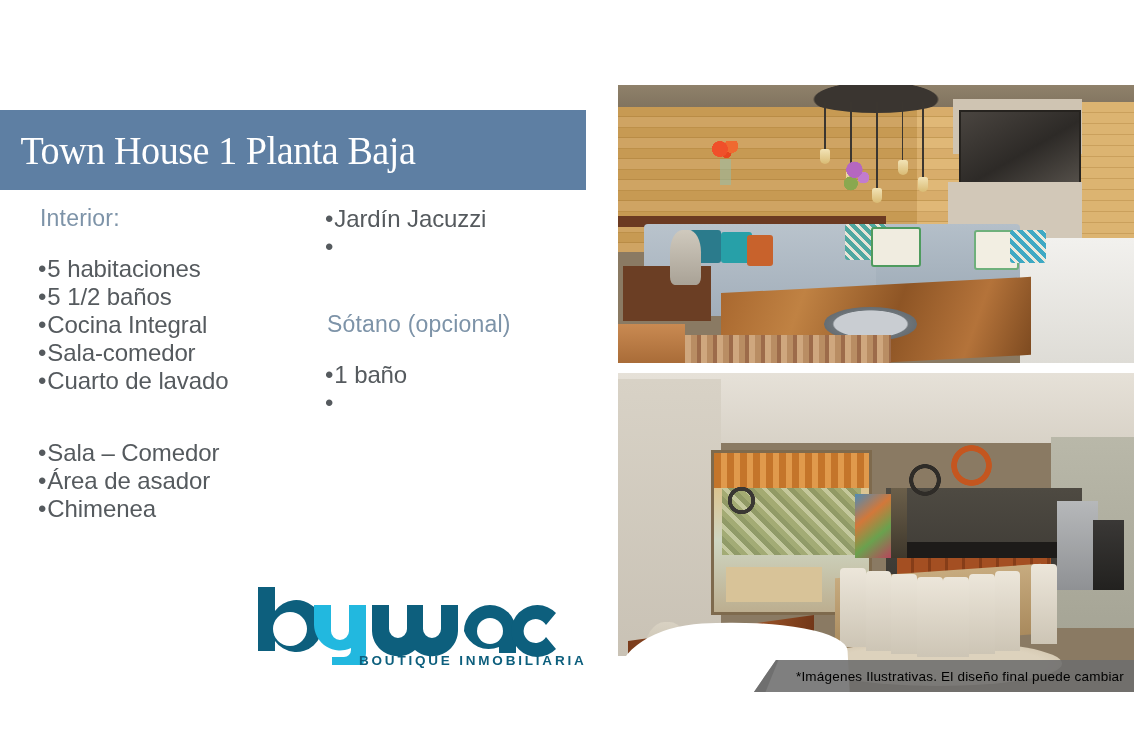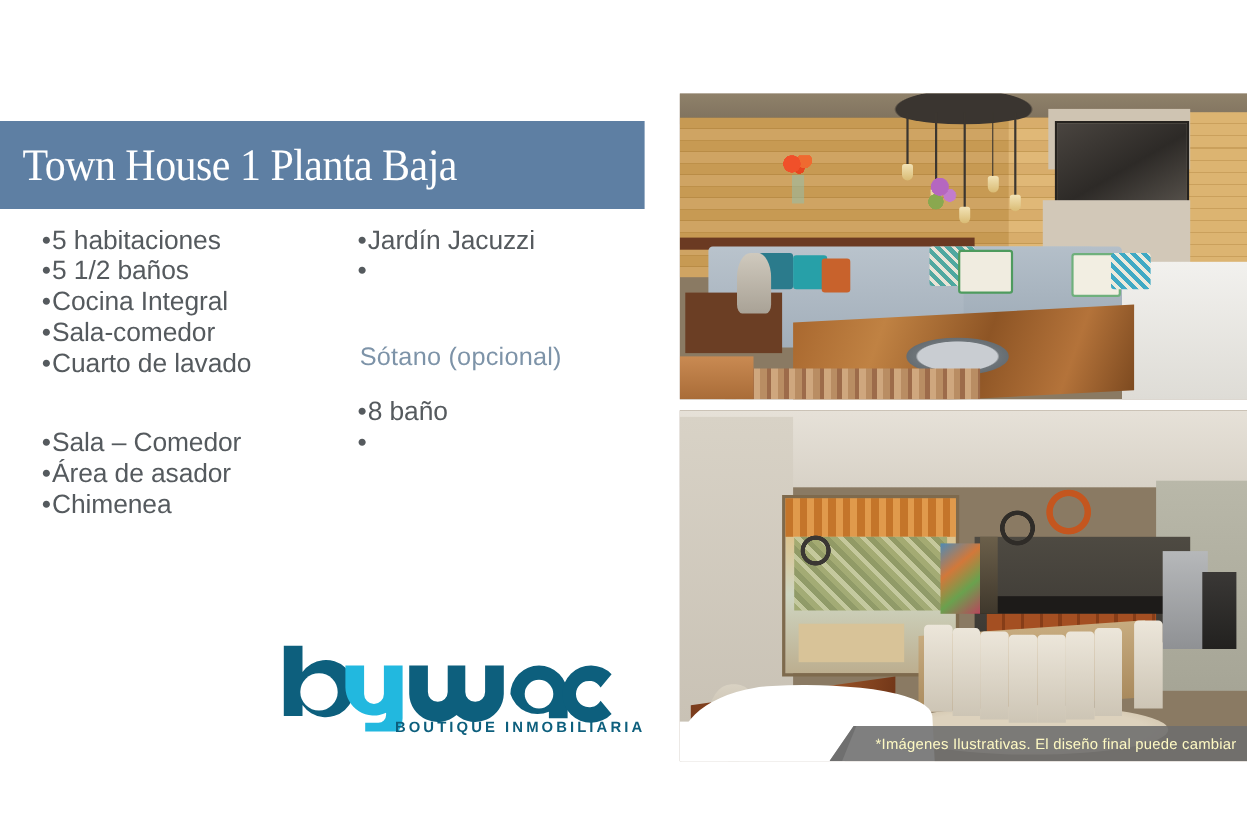--- a/index.html
+++ b/index.html
@@ -377,21 +377,21 @@
   }
 
   
   .caption {
     position:absolute;
     right: 0;
     bottom: 0;
     height: 32px;
     width: 380px;
     background: rgba(109,109,109,0.88);
-    color: #fef9c3;
+    color: #000000;
     font-size: 13.5px;
     letter-spacing: 0.2px;
     display:flex;
     align-items:center;
     justify-content:flex-end;
     padding-right: 10px;
     box-sizing: border-box;
     clip-path: polygon(22px 0, 100% 0, 100% 100%, 0 100%);
   }
   .caption-skew {
@@ -411,20 +411,21 @@
 
   <div class="title-bar">
     <div class="title-text">Town House 1 Planta Baja</div>
   </div>
 
   <div class="cols">
 
     <div class="col col-left">
 
       <div class="group">
+        <div class="group-heading">Interior:</div>
         <ul class="bullets">
           <li>
             <span class="bullet-dot">•</span>
             <span>5 habitaciones</span>
           </li>
           <li>
             <span class="bullet-dot">•</span>
             <span>5 1/2 baños</span>
           </li>
           <li>
@@ -477,21 +478,21 @@
         </ul>
       </div>
 
       <div class="spacer-lg"></div>
 
       <div class="group">
         <div class="group-heading">Sótano (opcional)</div>
         <ul class="bullets">
           <li>
             <span class="bullet-dot">•</span>
-            <span>8 baño</span>
+            <span>1 baño</span>
           </li>
           <li>
             <span class="bullet-dot">•</span>
           </li>
         </ul>
       </div>
 
     </div>
   </div>
 

